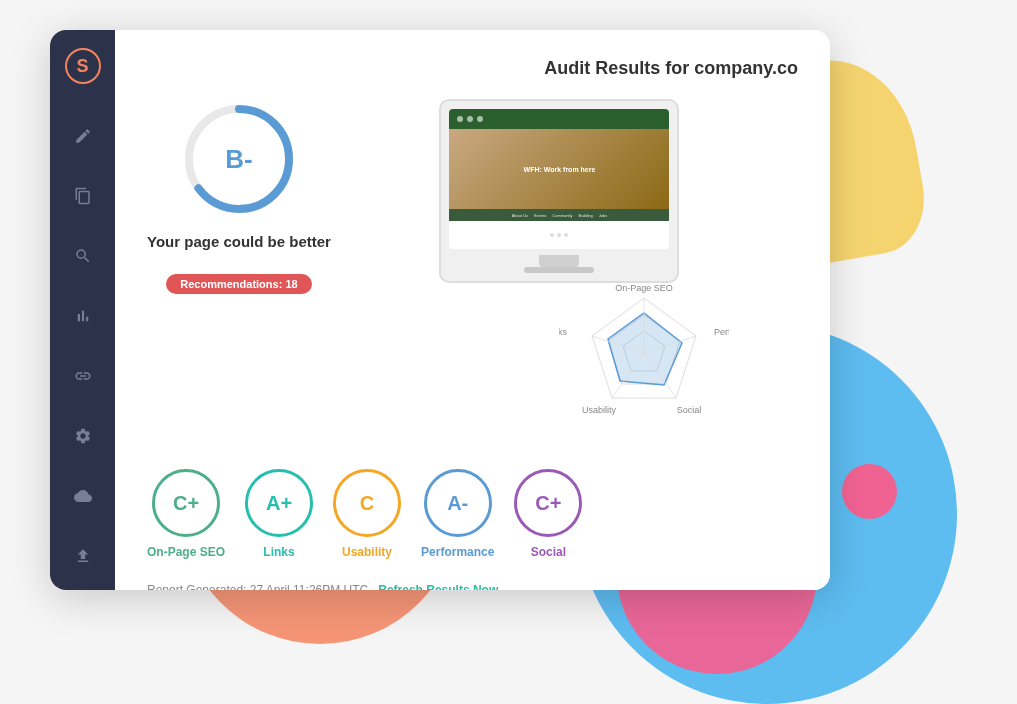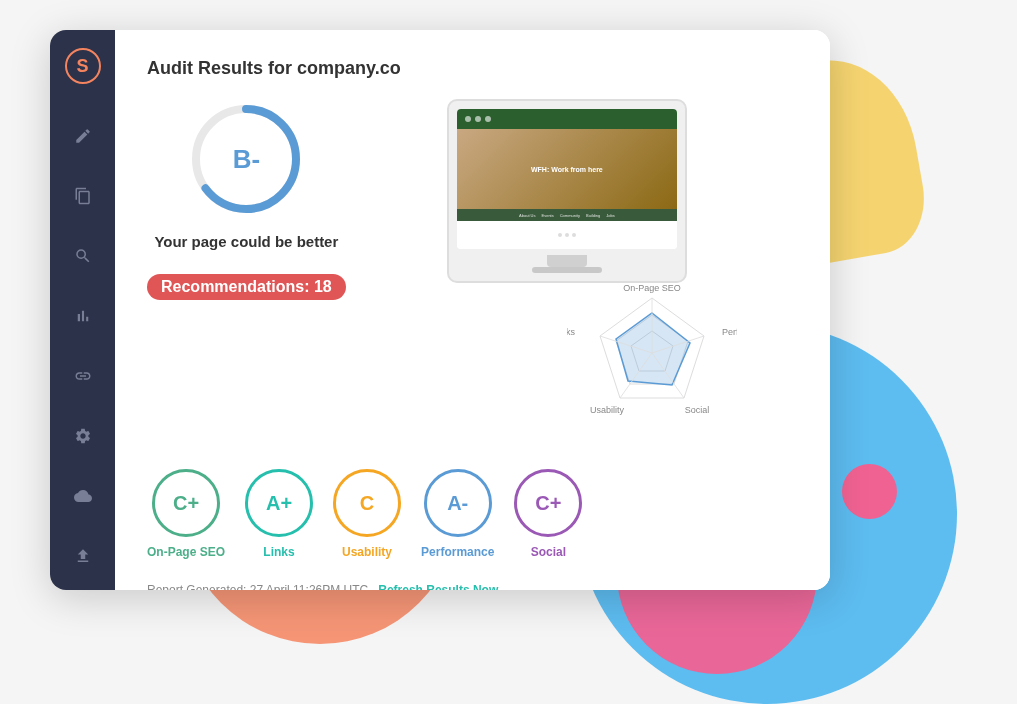--- a/index.html
+++ b/index.html
@@ -130,20 +130,21 @@
       background: #fff;
       overflow: hidden;
     }
 
     
     .header-title {
       font-size: 18px;
       font-weight: 600;
       color: #333;
       margin-bottom: 20px;
+      text-align: right;
     }
 
     
     .score-section {
       display: flex;
       align-items: flex-start;
       gap: 40px;
       margin-bottom: 32px;
     }
 
@@ -175,21 +176,21 @@
     .score-label {
       font-size: 15px;
       font-weight: 600;
       color: #333;
       text-align: center;
       margin-bottom: 24px;
     }
     .recommendations-badge {
       background: #e05656;
       color: #fff;
-      font-size: 16px;
+      font-size: 11px;
       font-weight: 600;
       padding: 4px 14px;
       border-radius: 20px;
     }
 
     
     .website-preview {
       flex: 1;
       display: flex;
       justify-content: center;

